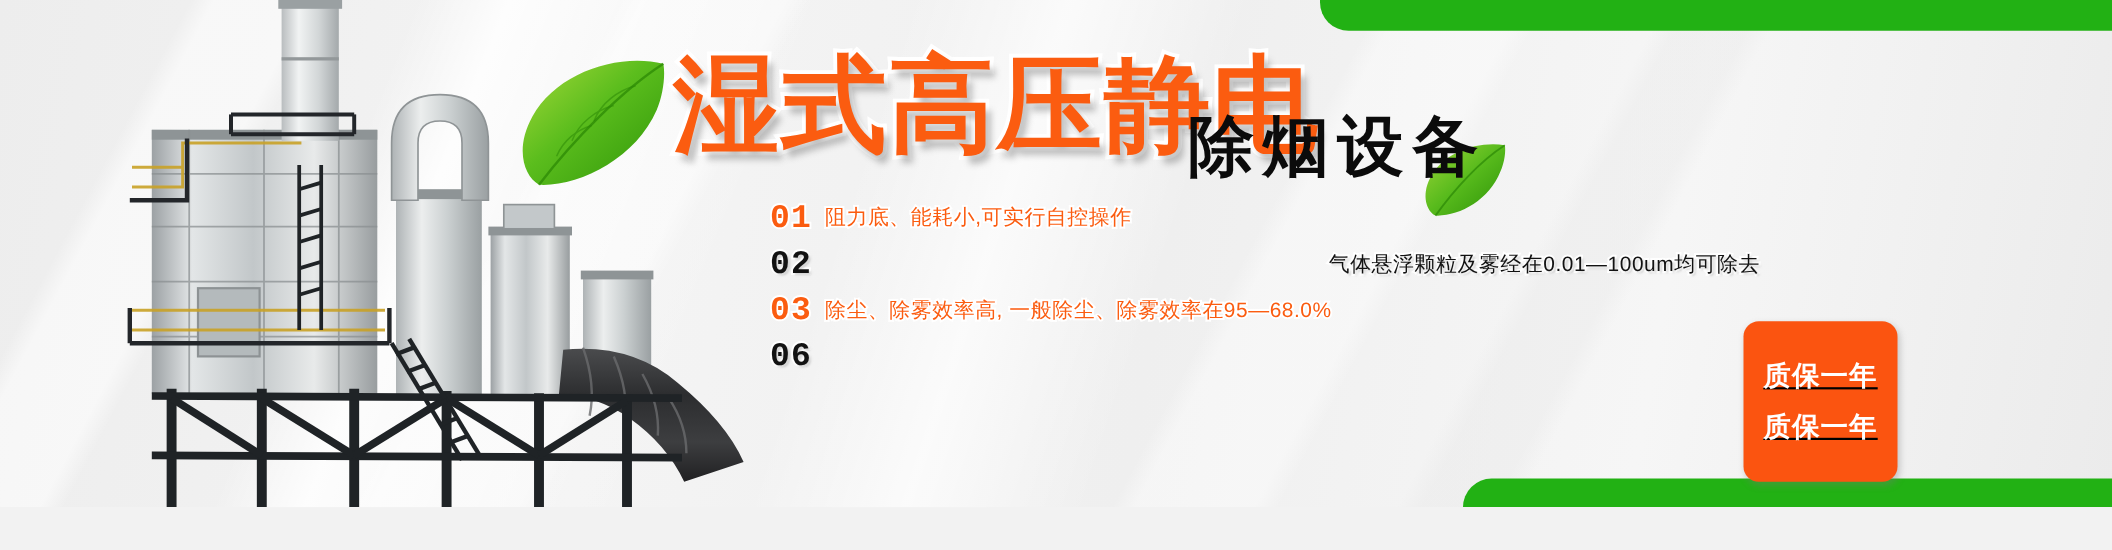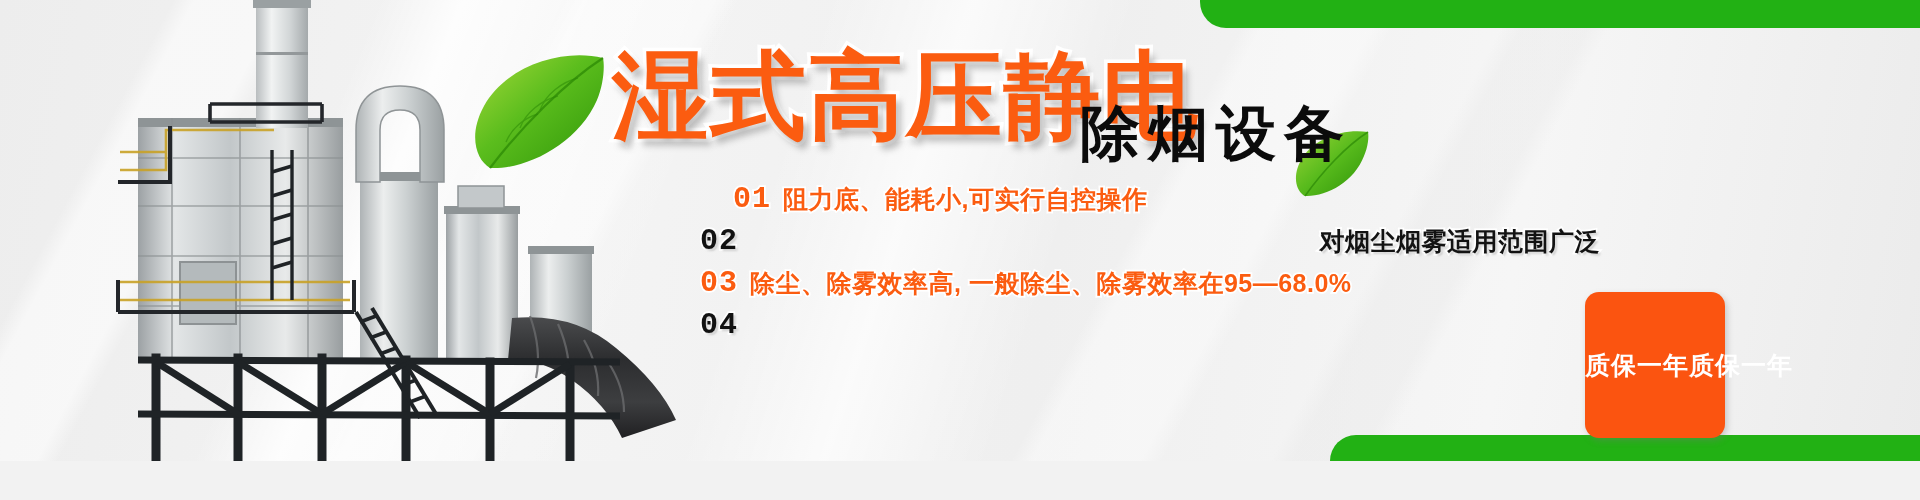--- a/index.html
+++ b/index.html
@@ -63,41 +63,42 @@
   }
 
   
   .features{position:absolute;left:700px;top:182px;width:900px;}
   .feat{display:flex;align-items:flex-start;margin-bottom:4px;white-space:nowrap;}
   .num{
     font-size:30px;font-weight:bold;line-height:34px;
     letter-spacing:1px;font-family:"Liberation Mono","DejaVu Sans Mono",monospace;
     margin-right:12px;flex:0 0 auto;
   }
-  .txt{font-size:25px;font-weight:bold;line-height:34px;letter-spacing:.5px;}
+  .txt{font-size:19px;font-weight:normal;line-height:34px;letter-spacing:.5px;}
   .txt .l2{display:block;}
   .feat.orange .num,.feat.orange .txt{
     color:#fb5c10;
     -webkit-text-stroke:3.5px #ffffff;paint-order:stroke fill;
   }
   .feat.dark .num,.feat.dark .txt{
     color:#121212;
     -webkit-text-stroke:3.5px #ffffff;paint-order:stroke fill;
     text-shadow:2px 2px 2px rgba(130,130,130,.35);
   }
-  .feat.f01{margin-bottom:8px;margin-left:33px;}
+  .feat.f01{margin-bottom:8px;}
   .feat.f02{margin-bottom:8px;justify-content:space-between;}
   .feat.f03{margin-bottom:8px;}
 
   
   .badge{
     position:absolute;left:1585px;top:292px;width:140px;height:146px;
     background:#fb5410;border-radius:14px;
-    display:flex;flex-direction:row;align-items:center;
+    display:flex;flex-direction:column;justify-content:center;align-items:center;
     box-shadow:2px 3px 6px rgba(120,120,120,.35);
+    text-decoration:underline;
   }
   .badge span{
     color:#ffffff;font-size:25px;font-weight:bold;line-height:46px;letter-spacing:1px;
     white-space:nowrap;
   }
 </style>
 </head>
 <body>
 
 <div id="banner">
@@ -276,33 +277,33 @@
     <div class="feat f01 orange">
       <span class="num">01</span>
       <span class="txt">
         <span>阻力底、能耗小,可实行自控操作</span>
       </span>
     </div>
 
     <div class="feat f02 dark">
       <span class="num">02</span>
       <span class="txt">
-        <span class="l2">对烟尘烟雾适用范围广泛</span>
+        <span>气体悬浮颗粒及雾经在0.01—100um均可除去</span>
       </span>
     </div>
 
     <div class="feat f03 orange">
       <span class="num">03</span>
       <span class="txt">
         <span>除尘、除雾效率高, 一般除尘、除雾效率在95—68.0%</span>
       </span>
     </div>
 
     <div class="feat f04 dark">
-      <span class="num">04</span>
+      <span class="num">06</span>
     </div>
 
   </div>
 
   <div class="badge">
     <span>质保一年</span>
     <span>质保一年</span>
   </div>
 
 </div>

